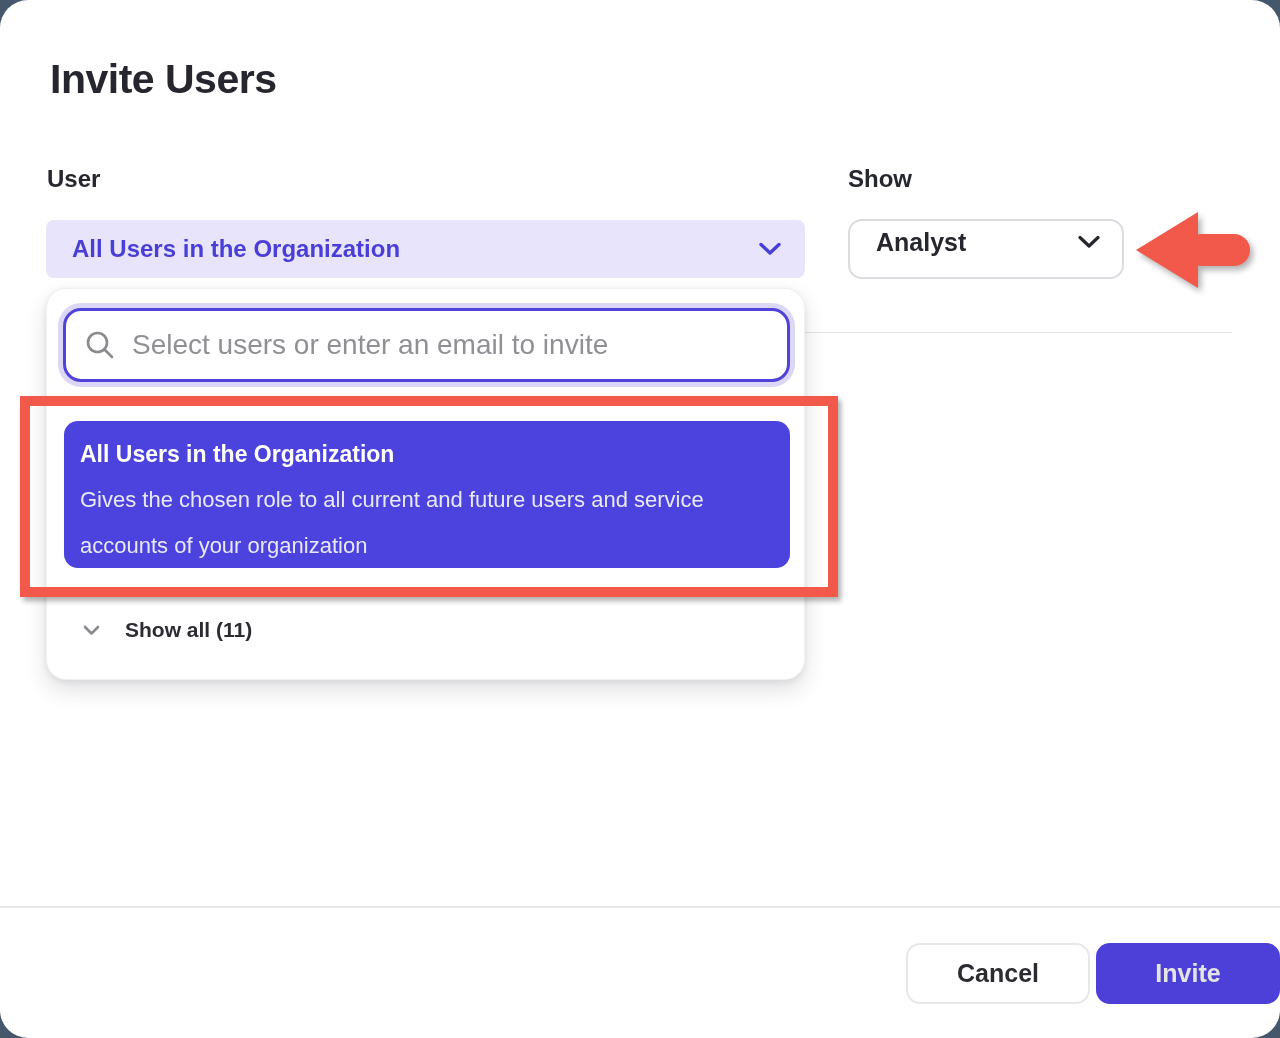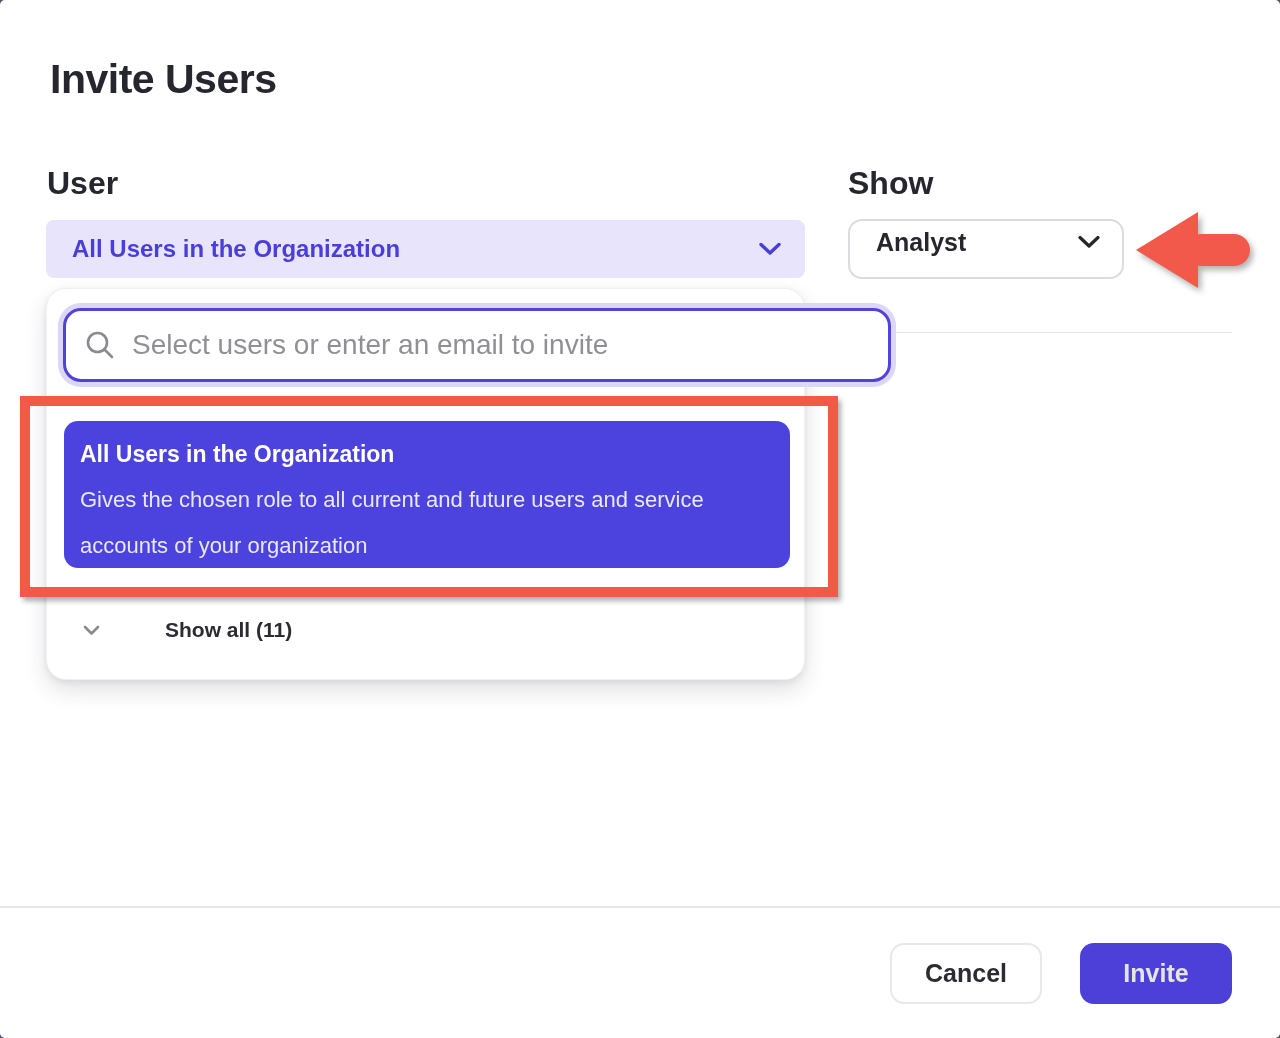--- a/index.html
+++ b/index.html
@@ -7,34 +7,34 @@
   body {
     background: #45586b;
     font-family: "Liberation Sans", sans-serif;
     position: relative;
     overflow: hidden;
   }
   .dialog {
     position: absolute;
     inset: 0;
     background: #ffffff;
-    border-radius: 5px;
+    border-radius: 28px;
   }
   .page-title {
     position: absolute;
     left: 50px; top: 56px;
     font-size: 41px;
     font-weight: 700;
     letter-spacing: -0.5px;
     color: #26262e;
   }
   .field-label {
     position: absolute;
     top: 165px;
-    font-size: 32px;
+    font-size: 24px;
     font-weight: 700;
     color: #26262e;
   }
   .field-label.user { left: 47px; }
   .field-label.role { left: 848px; }
 
   
   .user-trigger {
     position: absolute;
     left: 46px; top: 220px;
@@ -91,21 +91,21 @@
     width: 759px; height: 392px;
     background: #ffffff;
     border: 1px solid #eef0f2;
     border-radius: 20px;
     box-shadow: 0 10px 22px rgba(40,40,60,0.14), 0 2px 6px rgba(40,40,60,0.08);
     z-index: 2;
   }
   .search-box {
     position: absolute;
     left: 16px; top: 19px;
-    width: 828px; height: 74px;
+    width: 727px; height: 74px;
     background: #ffffff;
     border: 3px solid #5143d9;
     border-radius: 18px;
     box-shadow: 0 0 0 5px #dcd7f6;
     display: flex;
     align-items: center;
     padding: 0 20px 0 18px;
   }
   .search-box input {
     border: none;
@@ -142,21 +142,20 @@
   }
 
   .show-all-row {
     position: absolute;
     left: 0; top: 318px;
     width: 100%; height: 46px;
     display: flex;
     align-items: center;
     padding-left: 36px;
     cursor: pointer;
-    gap: 40px;
   }
   .show-all-row .show-all-label {
     margin-left: 25px;
     font-size: 21px;
     font-weight: 700;
     color: #2b2b31;
   }
 
   
   .annotation-box {
@@ -179,29 +178,30 @@
   
   .footer-divider {
     position: absolute;
     left: 0; top: 906px;
     width: 100%; height: 2px;
     background: #e7e7e9;
   }
   .btn {
     position: absolute;
     top: 943px;
-    width: 152px; height: 61px;
+    width: 184px; height: 61px;
     border-radius: 14px;
     font-family: "Liberation Sans", sans-serif;
     font-size: 25px;
     font-weight: 600;
     display: flex;
     align-items: center;
     justify-content: center;
     cursor: pointer;
+    margin-left: 16px;
   }
   .btn.cancel {
     left: 890px;
     background: #ffffff;
     border: 2px solid #e8e8ea;
     color: #2b2b31;
   }
   .btn.invite {
     left: 1080px;
     background: #4c40d9;

